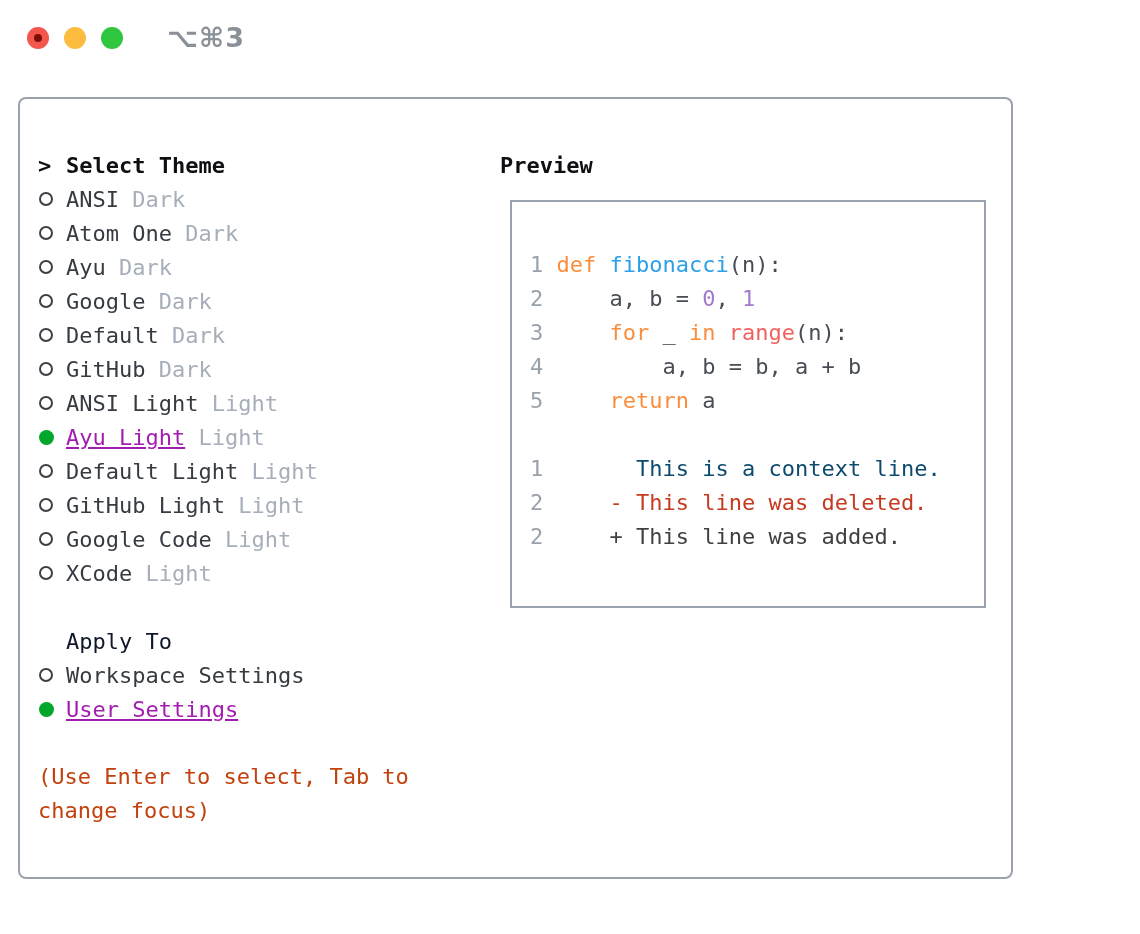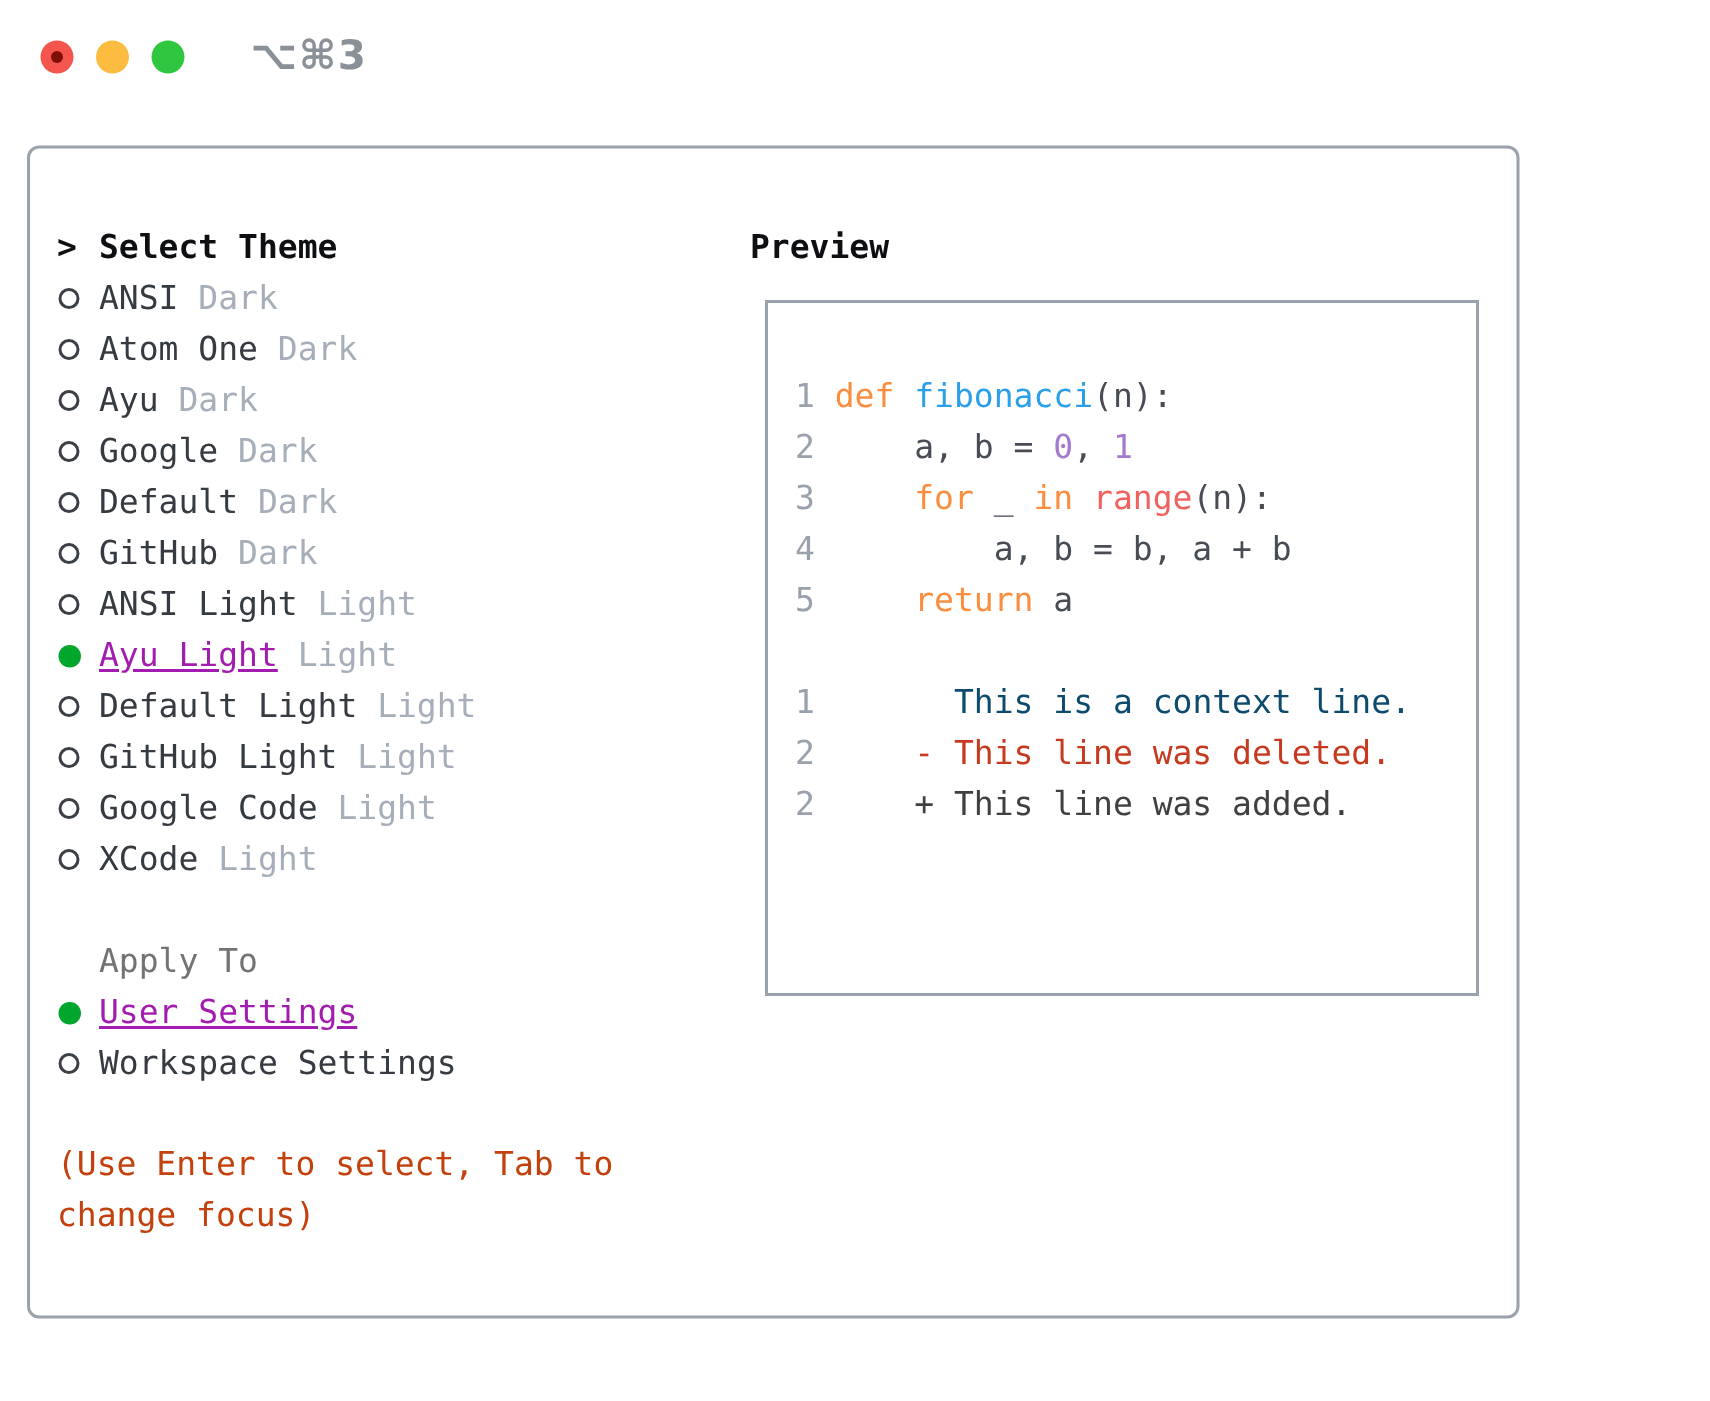--- a/index.html
+++ b/index.html
@@ -32,28 +32,28 @@
   .left-col{position:absolute;left:18px;top:49px;width:450px;font-size:22px;}
   .row{display:flex;align-items:center;height:34px;white-space:pre;}
   .marker{width:28px;flex:0 0 28px;display:flex;align-items:center;}
   .cursor{color:#0d0f12;font-weight:bold;}
   .hdr{color:#0d0f12;font-weight:bold;text-align:right;}
   .radio{width:14px;height:14px;border-radius:50%;border:2px solid #3b4046;box-sizing:border-box;margin-left:1px;}
   .radio.sel{background:#00a72c;border:none;width:15px;height:15px;}
   .nm{color:#363b42;}
   .nm.sel{color:#a21caf;text-decoration:underline;}
   .sfx{color:#a6aeb9;margin-left:1ch;}
-  .apply-hdr{color:#737373;}
+  .apply-hdr{color:#0f172a;}
   .hint-line{height:34px;line-height:34px;color:#c2410c;white-space:pre;}
   .spacer{height:34px;}
 
   
   .preview-hdr{position:absolute;left:480px;top:49px;height:34px;display:flex;align-items:center;font-size:22px;}
   .preview-box{
-    position:absolute;left:490px;top:101px;width:476px;height:464px;
+    position:absolute;left:490px;top:101px;width:476px;height:408px;
     border:2px solid #9aa2ad;box-sizing:border-box;background:#ffffff;
   }
   #code-block{padding:46px 0 0 18px;}
   .code-line{height:34px;line-height:34px;white-space:pre;font-size:22px;}
   .seg-ln{color:#99a1ac;}
   .seg-kw{color:#fa8d3e;}
   .seg-fn{color:#2b9fe8;}
   .seg-call{color:#f0625f;}
   .seg-num{color:#a37acc;}
   .seg-pl{color:#484d55;}
@@ -99,22 +99,22 @@
         </div>
 
       <div class="row spacer"></div>
 
       <div class="row">
         <span class="marker"></span>
         <span class="apply-hdr">Apply To</span>
       </div>
 
       <div id="apply-list">
+          <div class="row"><span class="marker"><span class="radio"></span></span><span class="nm">Workspace Settings</span></div>
           <div class="row"><span class="marker"><span class="radio sel"></span></span><span class="nm sel">User Settings</span></div>
-          <div class="row"><span class="marker"><span class="radio"></span></span><span class="nm">Workspace Settings</span></div>
         </div>
 
       <div class="row spacer"></div>
 
       <div id="hint">
           <div class="hint-line">(Use Enter to select, Tab to</div>
           <div class="hint-line">change focus)</div>
         </div>
     </div>
 

